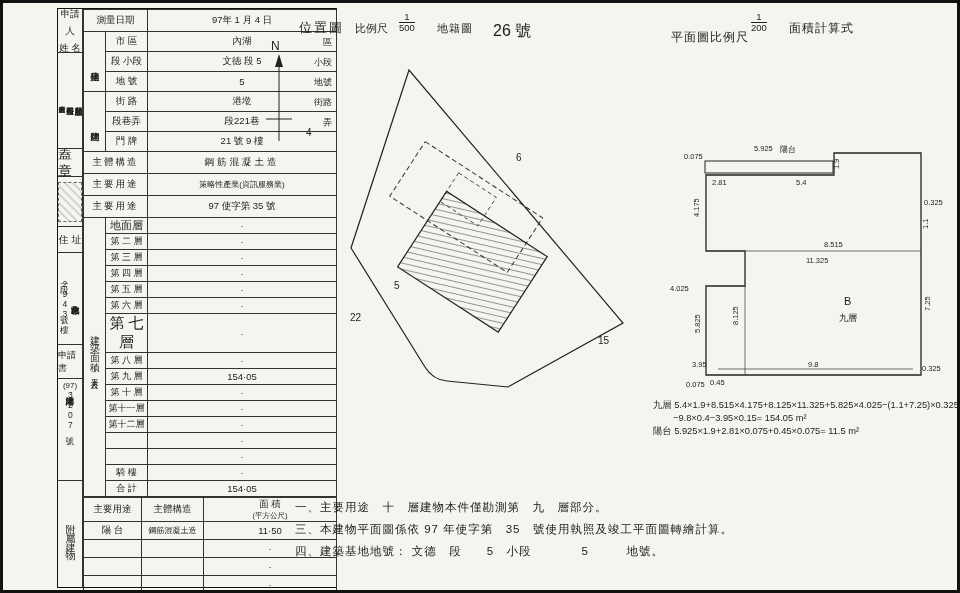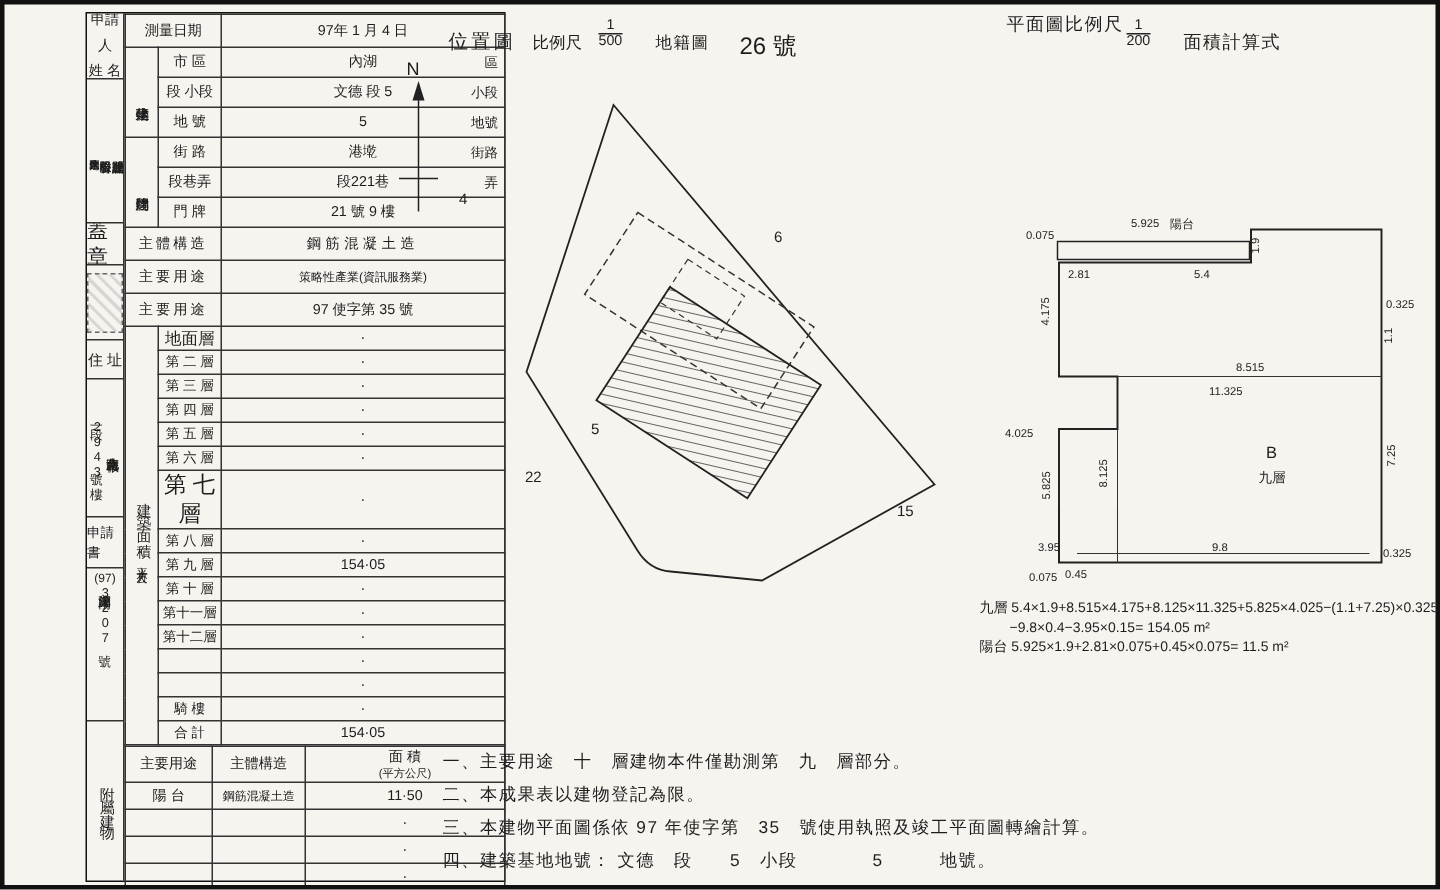--- a/index.html
+++ b/index.html
@@ -245,21 +245,21 @@
   </div>
 
   <div class="cap" style="left:296px;top:16px;font-size:13px;letter-spacing:2px">位置圖</div>
   <div class="cap" style="left:352px;top:18px;font-size:11px">比例尺</div>
   <div class="frac" style="left:396px;top:9px">
     <span class="num">1</span>
     <span class="den">500</span>
   </div>
   <div class="cap" style="left:434px;top:18px;font-size:11px;letter-spacing:1px">地籍圖</div>
   <div class="cap" style="left:490px;top:18px;font-size:16px">26 號</div>
-  <div class="cap" style="left:668px;top:5px;font-size:12px;letter-spacing:1px">平面圖比例尺</div>
+  <div class="cap" style="left:668px;top:26px;font-size:12px;letter-spacing:1px">平面圖比例尺</div>
   <div class="frac" style="left:748px;top:9px">
     <span class="num">1</span>
     <span class="den">200</span>
   </div>
   <div class="cap" style="left:786px;top:17px;font-size:12px;letter-spacing:1px">面積計算式</div>
 
   <svg class="abs" style="left:260px;top:34px" width="44" height="106">
     <text x="8" y="13" font-size="12">N</text>
     <line x1="16" y1="104" x2="16" y2="28" stroke="#222" stroke-width="1"></line>
     <polygon points="16,17 12,30 20,30" fill="#222"></polygon>
@@ -317,18 +317,17 @@
   </svg>
 
   <div class="calc">
     <div>九層 5.4×1.9+8.515×4.175+8.125×11.325+5.825×4.025−(1.1+7.25)×0.325</div>
     <div class="ind">−9.8×0.4−3.95×0.15=  154.05  m²</div>
     <div>陽台 5.925×1.9+2.81×0.075+0.45×0.075=  11.5  m²</div>
   </div>
 
   <div class="notes">
     <div>一、主要用途　十　層建物本件僅勘測第　九　層部分。</div>
-    <div>二、本成果表以建物登記為限。</div>
     <div>三、本建物平面圖係依 97 年使字第　35　號使用執照及竣工平面圖轉繪計算。</div>
     <div>四、建築基地地號：  文德　段　　5　小段　　　　5　　　地號。</div>
   </div>
 
 </div>
 
 </body></html>

